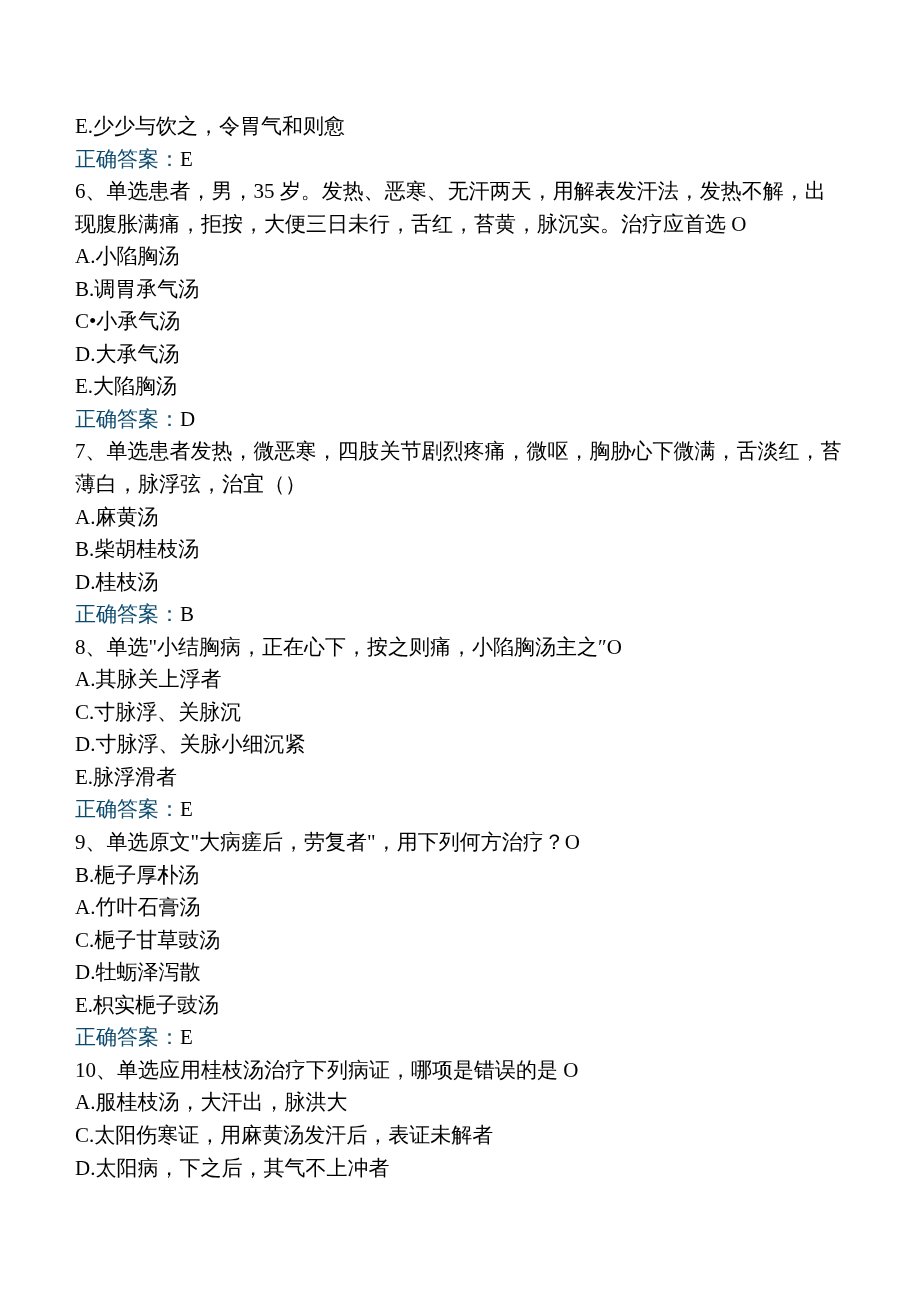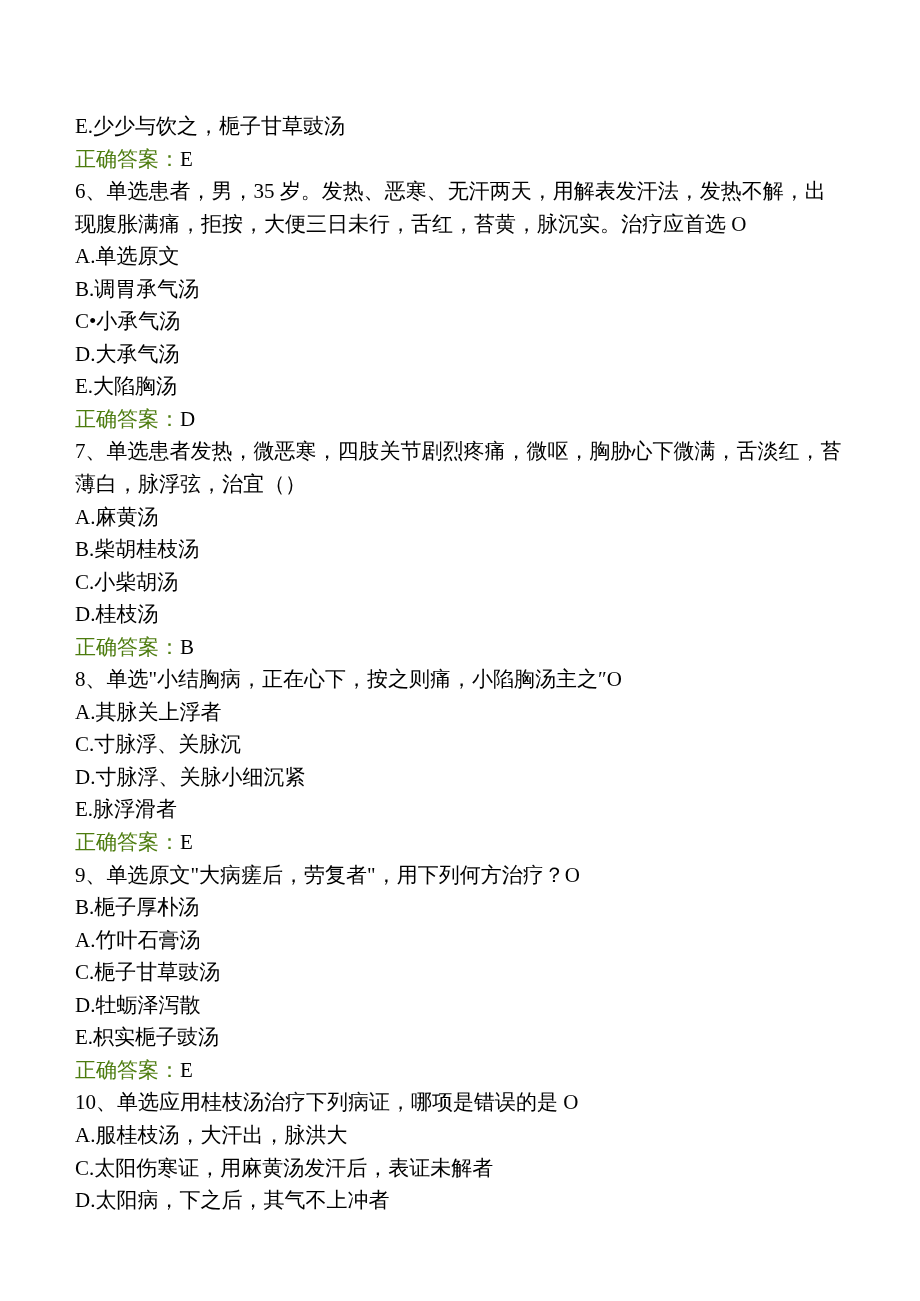--- a/index.html
+++ b/index.html
@@ -11,46 +11,45 @@
     color: #000000;
     line-height: 1.55;
   }
   .page {
     width: 920px;
     min-height: 1301px;
     padding: 110px 75px 60px 75px;
     box-sizing: border-box;
   }
   .answer-label {
-    color: #4d7c0f;
+    color: #0c4a6e;
   }
   .line {
     display: block;
   }
 </style>
 </head>
 <body>
 
 <div class="page">
 
-  <span class="line">E.少少与饮之，梔子甘草豉汤</span>
+  <span class="line">E.少少与饮之，令胃气和则愈</span>
   <span class="line"><span class="answer-label">正确答案：</span><span>E</span></span>
 
   <span class="line">6、单选患者，男，35 岁。发热、恶寒、无汗两天，用解表发汗法，发热不解，出现腹胀满痛，拒按，大便三日未行，舌红，苔黄，脉沉实。治疗应首选 O</span>
-  <span class="line">A.单选原文</span>
+  <span class="line">A.小陷胸汤</span>
   <span class="line">B.调胃承气汤</span>
   <span class="line">C•小承气汤</span>
   <span class="line">D.大承气汤</span>
   <span class="line">E.大陷胸汤</span>
   <span class="line"><span class="answer-label">正确答案：</span><span>D</span></span>
 
   <span class="line">7、单选患者发热，微恶寒，四肢关节剧烈疼痛，微呕，胸胁心下微满，舌淡红，苔薄白，脉浮弦，治宜（）</span>
   <span class="line">A.麻黄汤</span>
   <span class="line">B.柴胡桂枝汤</span>
-  <span class="line">C.小柴胡汤</span>
   <span class="line">D.桂枝汤</span>
   <span class="line"><span class="answer-label">正确答案：</span><span>B</span></span>
 
   <span class="line">8、单选"小结胸病，正在心下，按之则痛，小陷胸汤主之″O</span>
   <span class="line">A.其脉关上浮者</span>
   <span class="line">C.寸脉浮、关脉沉</span>
   <span class="line">D.寸脉浮、关脉小细沉紧</span>
   <span class="line">E.脉浮滑者</span>
   <span class="line"><span class="answer-label">正确答案：</span><span>E</span></span>
 

